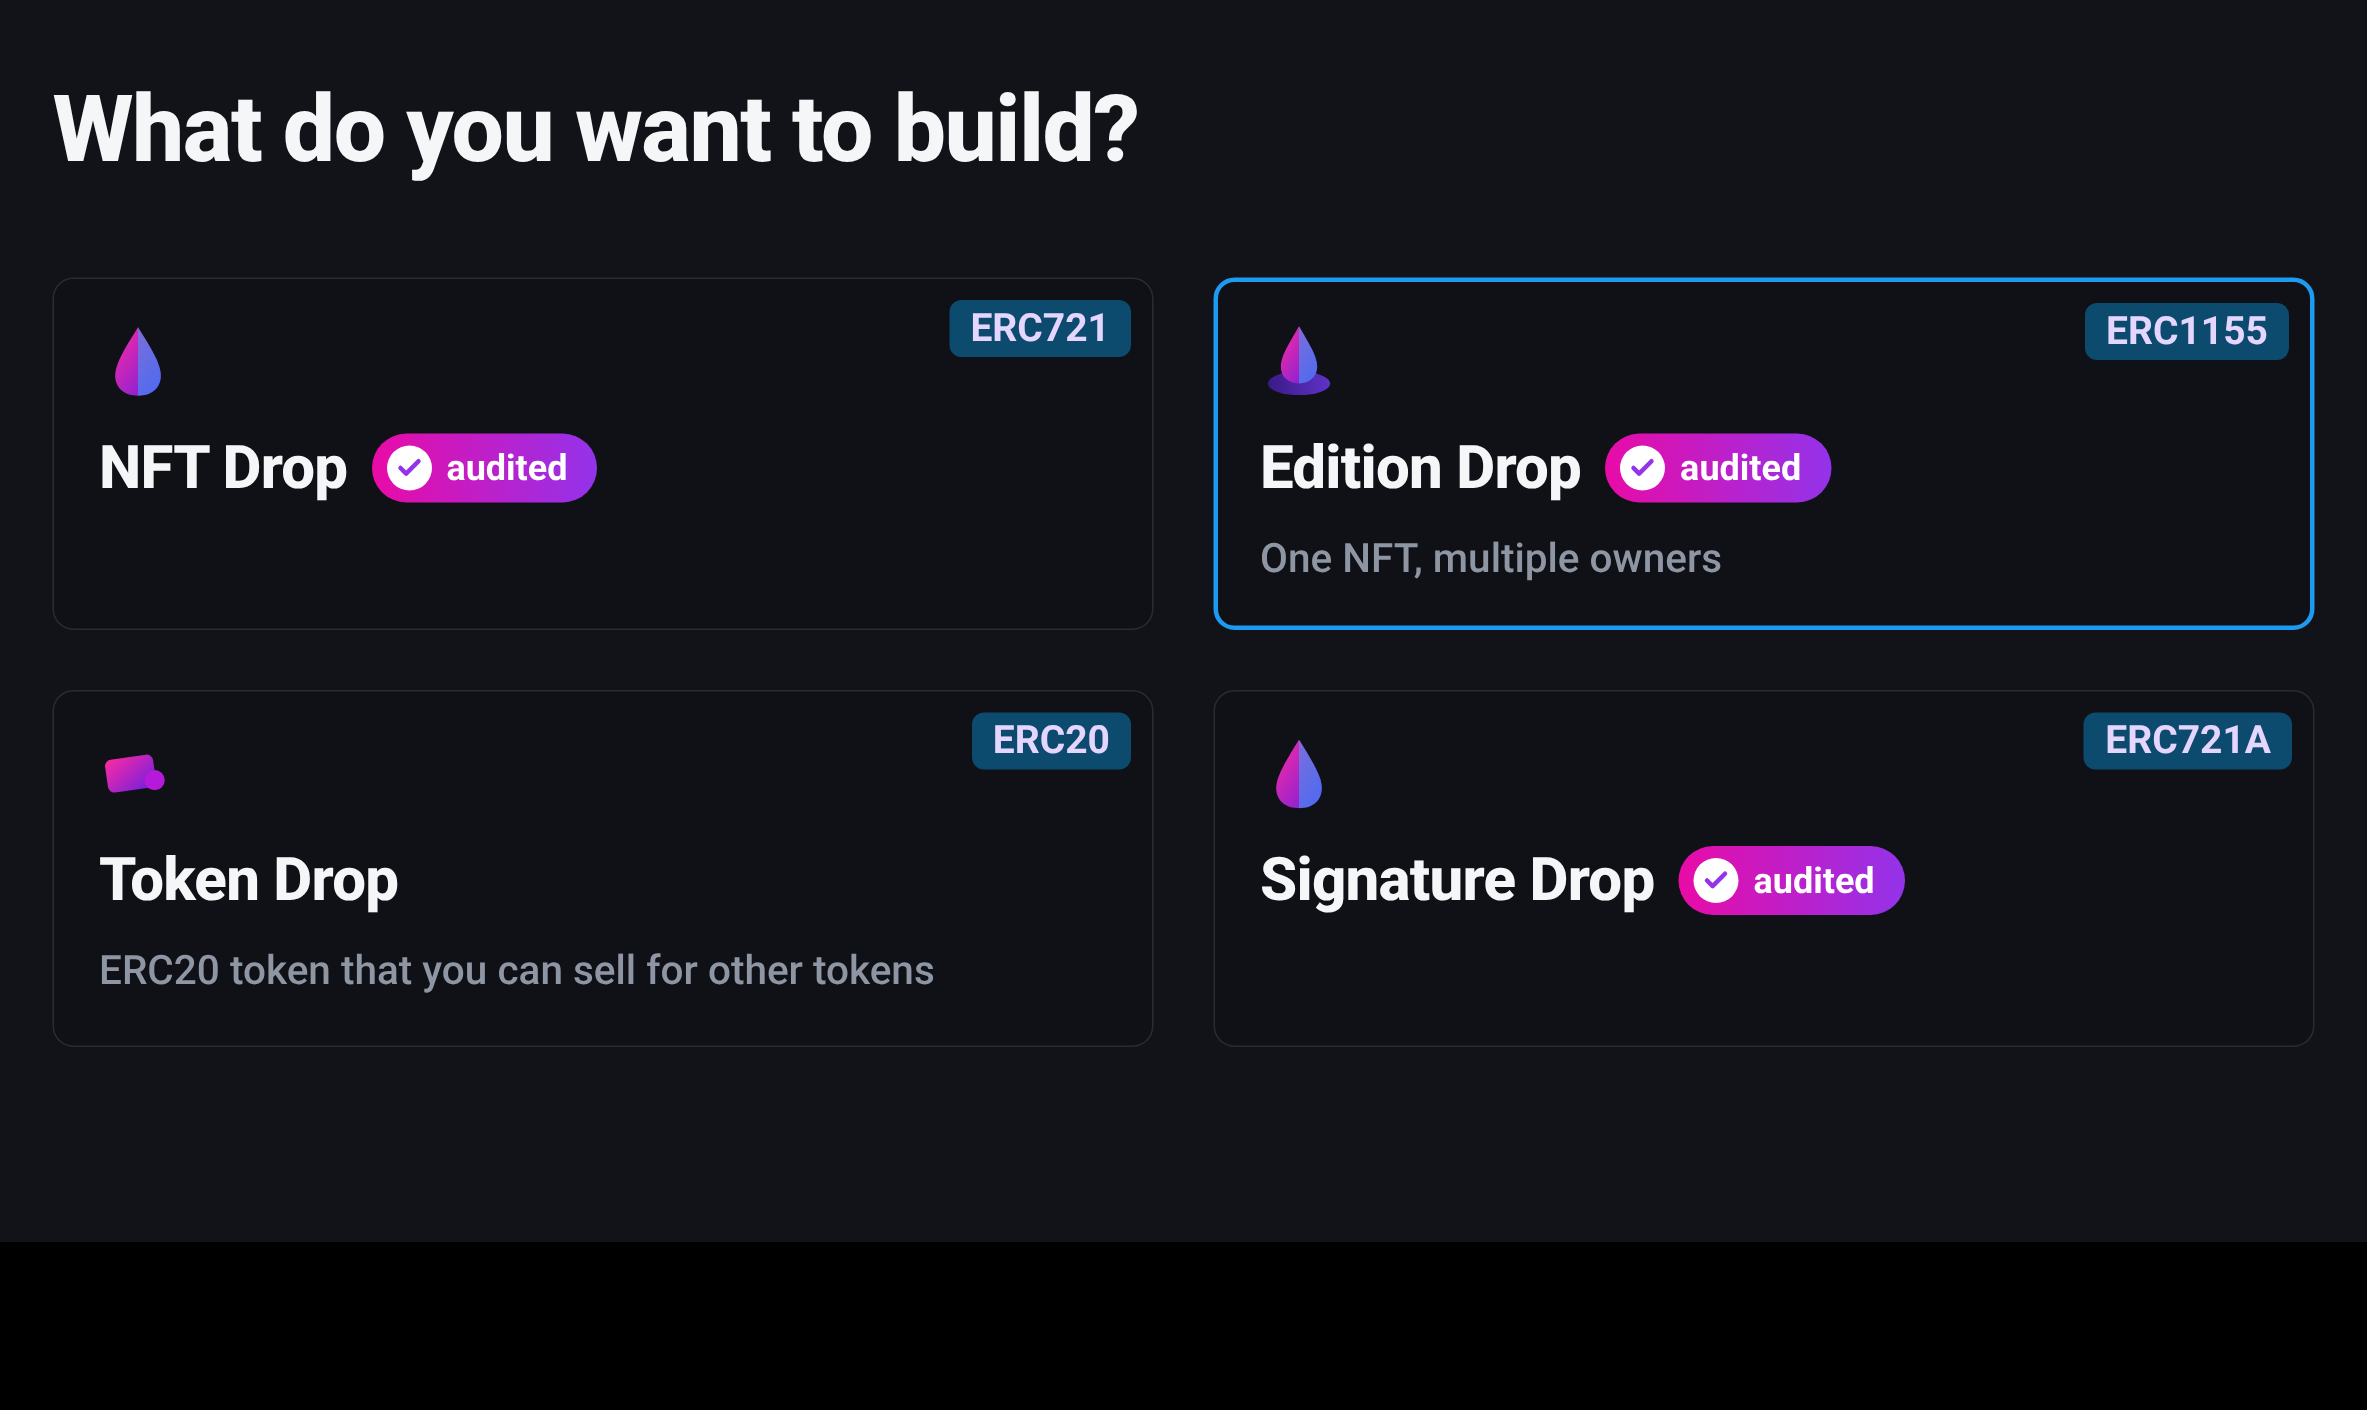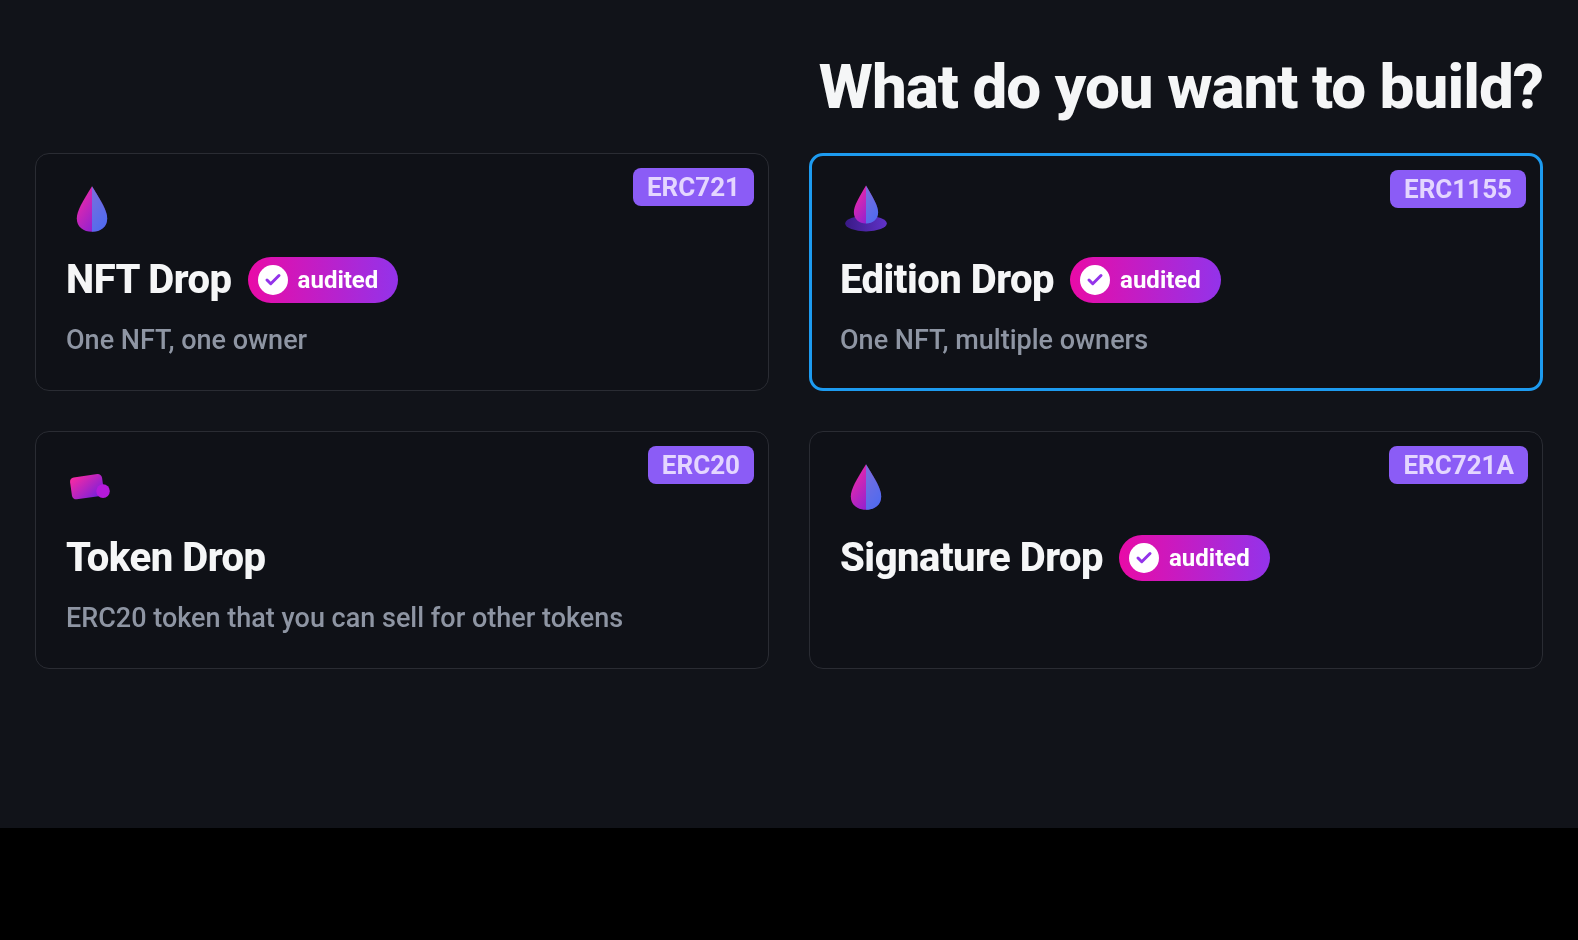--- a/index.html
+++ b/index.html
@@ -9,26 +9,26 @@
     font-family: -apple-system, BlinkMacSystemFont, "Segoe UI", Roboto, "Helvetica Neue", Arial, sans-serif;
     color: #fff;
     min-height: 940px;
     width: 1578px;
     overflow: hidden;
   }
   .page {
     padding: 50px 35px 0 35px;
   }
   .page-title {
-    text-align: right;
+    text-align: left;
     font-size: 62px;
     font-weight: 800;
     letter-spacing: -1px;
     color: #f5f6f7;
-    margin-bottom: 30px;
+    margin-bottom: 62px;
   }
   .card-grid {
     display: grid;
     grid-template-columns: 1fr 1fr;
     gap: 40px 40px;
   }
   .card {
     position: relative;
     background: #0f1117;
     border: 1px solid #2a2c33;
@@ -39,21 +39,21 @@
     transition: border-color .15s;
   }
   .card.selected {
     border: 3px solid #1d9bf0;
     padding: 26px 28px 16px 28px;
   }
   .card .badge {
     position: absolute;
     top: 14px;
     right: 14px;
-    background: #8b5cf6;
+    background: #0c4a6e;
     color: #e4d6ff;
     font-size: 26px;
     font-weight: 700;
     padding: 4px 14px;
     border-radius: 8px;
   }
   .card .icon-slot {
     width: 52px;
     height: 52px;
     margin-bottom: 22px;
@@ -137,21 +137,20 @@
         <div class="card-title">NFT Drop</div>
         <span class="audited-pill">
           <span class="check-circle">
             <svg viewBox="0 0 24 24">
                 <path d="M20 6 L9 17 L4 12" stroke="#9333ea" stroke-width="4" fill="none" stroke-linecap="round" stroke-linejoin="round"></path>
               </svg>
           </span>
           <span>audited</span>
         </span>
       </div>
-      <div class="card-desc">One NFT, one owner</div>
     </div>
 
     <div class="card selected">
       <div class="badge">ERC1155</div>
       <div class="icon-slot">
         <svg viewBox="0 0 60 60" width="54" height="54">
           <ellipse cx="30" cy="48" rx="24" ry="9" fill="url(#disc1)"></ellipse>
           <path d="M30 4 C38 18 44 27 44 35 C44 43 38 48 30 48 C22 48 16 43 16 35 C16 27 22 18 30 4 Z" fill="url(#g1)"></path>
           <path d="M30 4 C38 18 44 27 44 35 C44 43 38 48 30 48 L30 4 Z" fill="#2fa9ff" opacity="0.55"></path>
           <defs>

